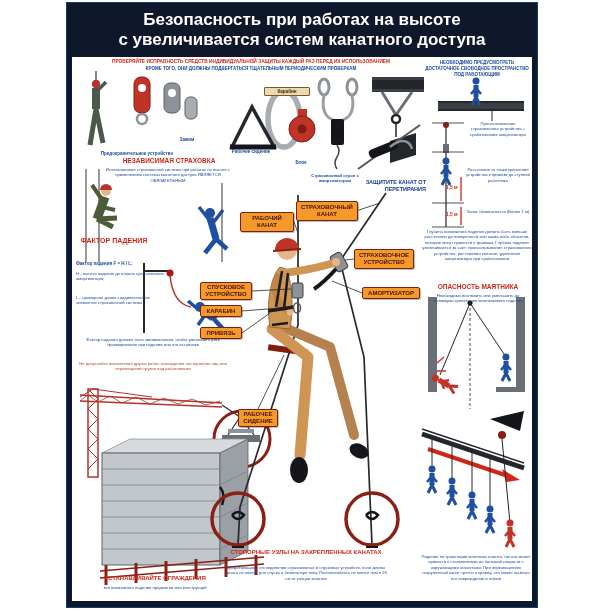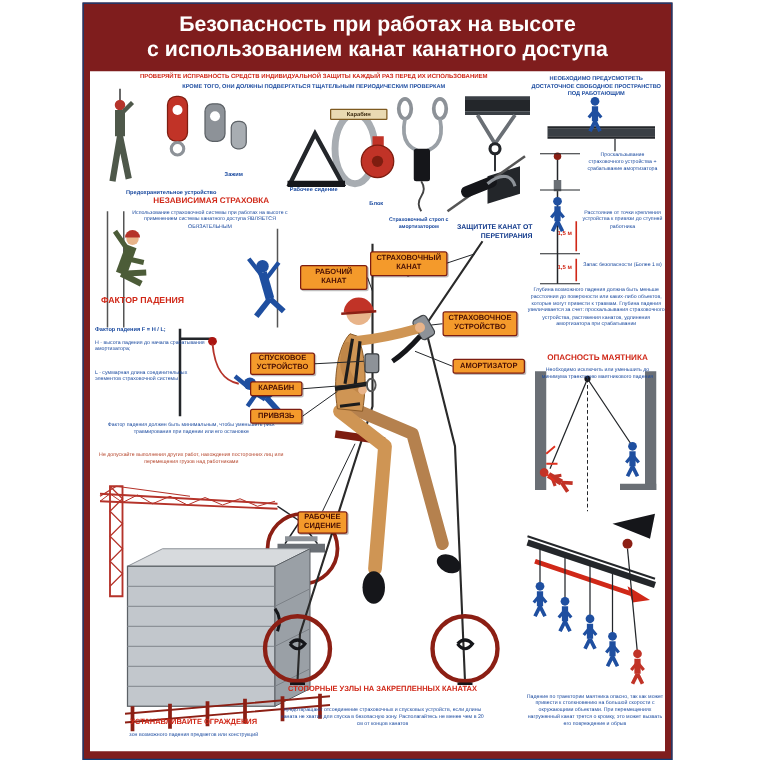--- a/index.html
+++ b/index.html
@@ -1,17 +1,17 @@
 <!DOCTYPE html>
 <html><head>
 <meta charset="utf-8">
 <style>
   html,body{margin:0;padding:0;background:#fff;}
   .stage{position:relative;width:607px;height:610px;background:#ffffff;font-family:"Liberation Sans",sans-serif;overflow:hidden;}
-  .poster{position:absolute;left:66px;top:2px;width:472px;height:606px;background:#7f1d1d;border:1px solid #0d3e7a;box-sizing:border-box;}
+  .poster{position:absolute;left:66px;top:2px;width:472px;height:606px;background:#0f172a;border:1px solid #0d3e7a;box-sizing:border-box;}
   .header{position:absolute;left:0;top:0;width:100%;height:54px;color:#fff;text-align:center;}
   .title1{margin-top:7px;font-size:17px;font-weight:700;line-height:1.2;}
   .title2{font-size:17px;font-weight:700;line-height:1.2;}
   .content{position:absolute;left:5px;top:54px;width:460px;height:544px;background:#ffffff;}
   .abs{position:absolute;}
   .c{text-align:center;}
   .r{text-align:right;}
   .tb{color:#18489e;}
   .tr{color:#d02818;font-weight:700;}
   .tbr{color:#b5442a;}
@@ -29,21 +29,21 @@
   .obox{position:absolute;z-index:3;background:#f49a2b;border:1.5px solid #7e1d10;border-radius:2px;color:#4a1005;font-weight:700;font-size:6px;line-height:1.1;text-align:center;display:flex;align-items:center;justify-content:center;padding:1px 2px;box-sizing:border-box;box-shadow:1px 1px 0 rgba(0,0,0,0.25);}
   .tanbox{position:absolute;z-index:3;background:#e9dab2;border:1px solid #7e5a20;color:#3a2a10;font-weight:700;font-size:4.6px;line-height:1.1;text-align:center;padding:1px 2px;border-radius:1px;}
 </style>
 </head>
 <body>
 
 <div class="stage">
   <div class="poster">
     <div class="header">
       <div class="title1">Безопасность при работах на высоте</div>
-      <div class="title2">с использованием канат канатного доступа</div>
+      <div class="title2">с увеличивается систем канатного доступа</div>
     </div>
 
     <div class="content">
 
       <svg class="svglayer" viewBox="0 0 460 544">
         <defs>
           <g id="pfig">
             <circle cx="0" cy="-10" r="3.5" fill="currentColor"></circle>
             <path d="M0,-6 L0,6" stroke="currentColor" stroke-width="5"></path>
             <path d="M0,-3 L-5,3 M0,-3 L5,3" stroke="currentColor" stroke-width="2.5" fill="none"></path>

